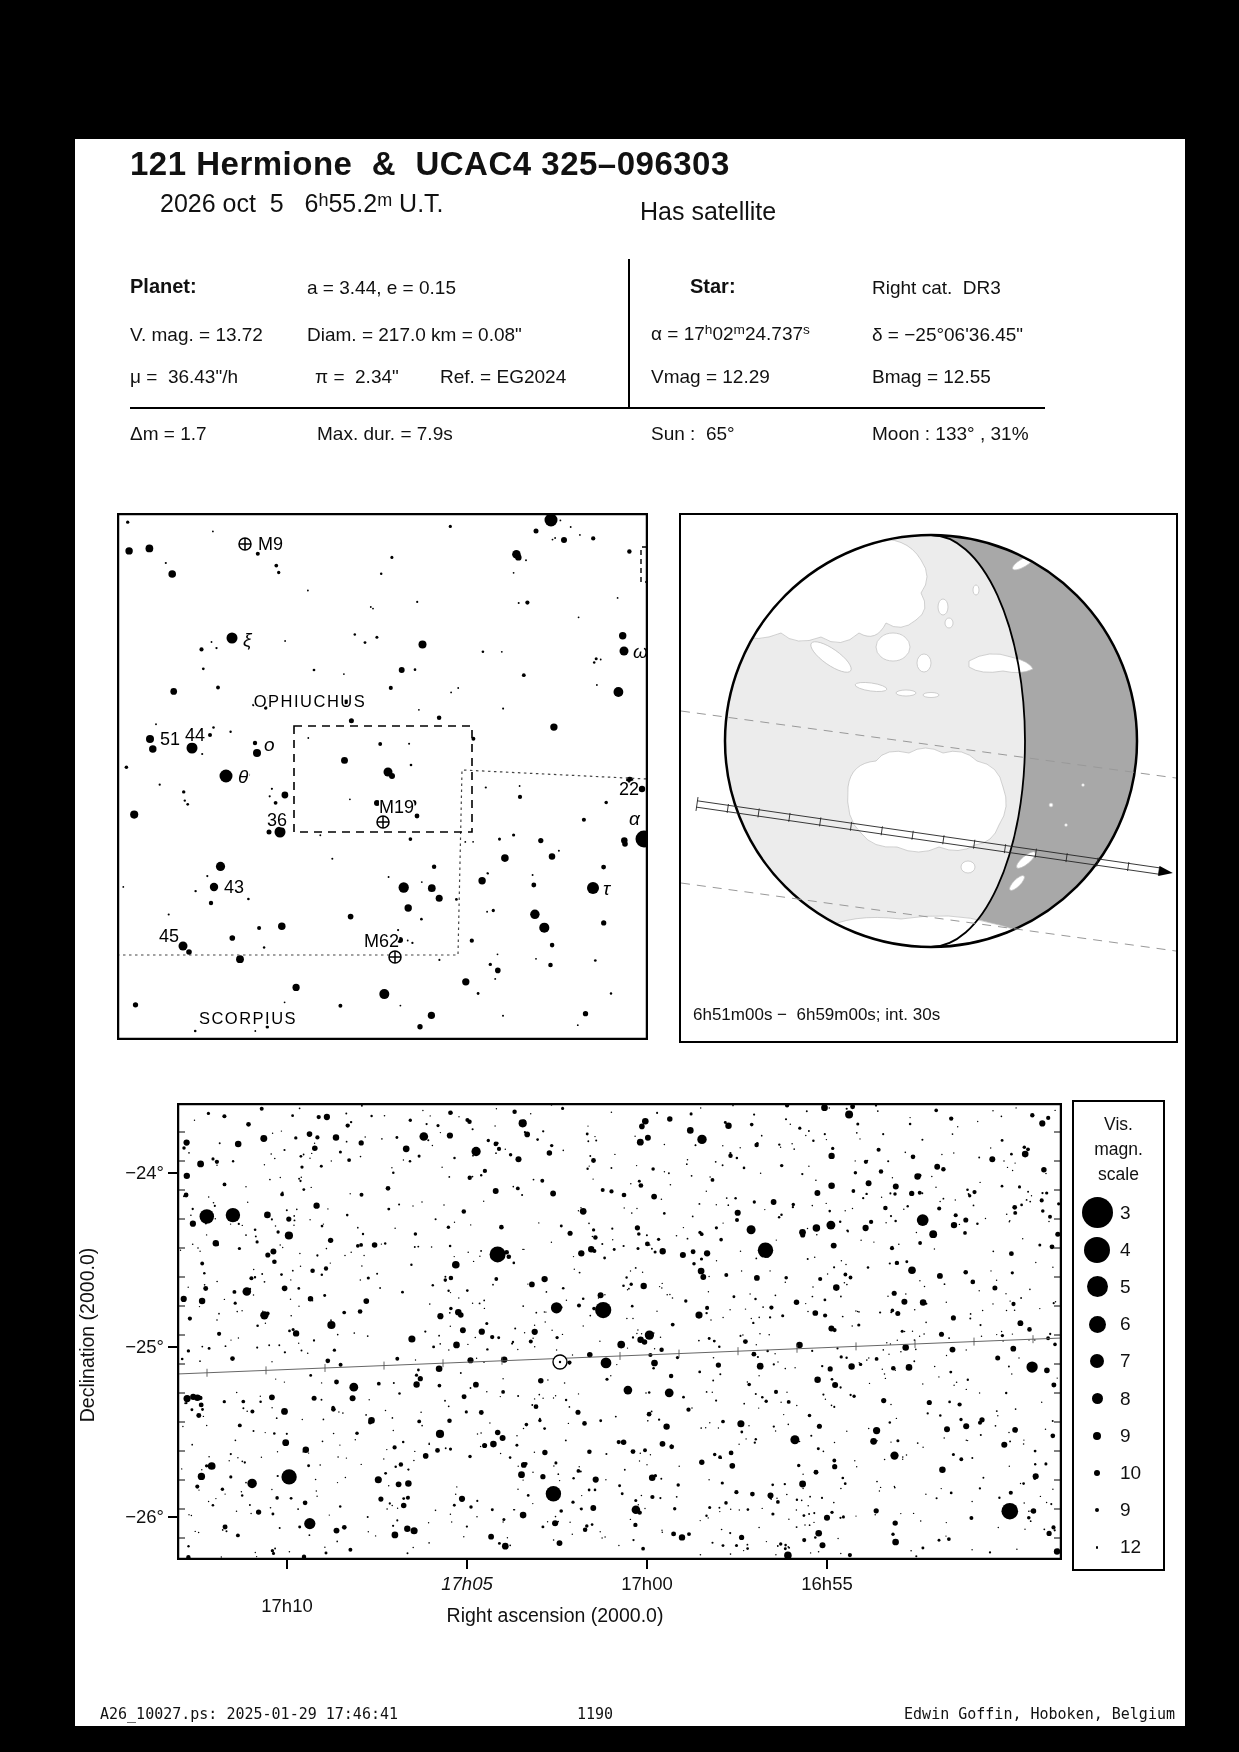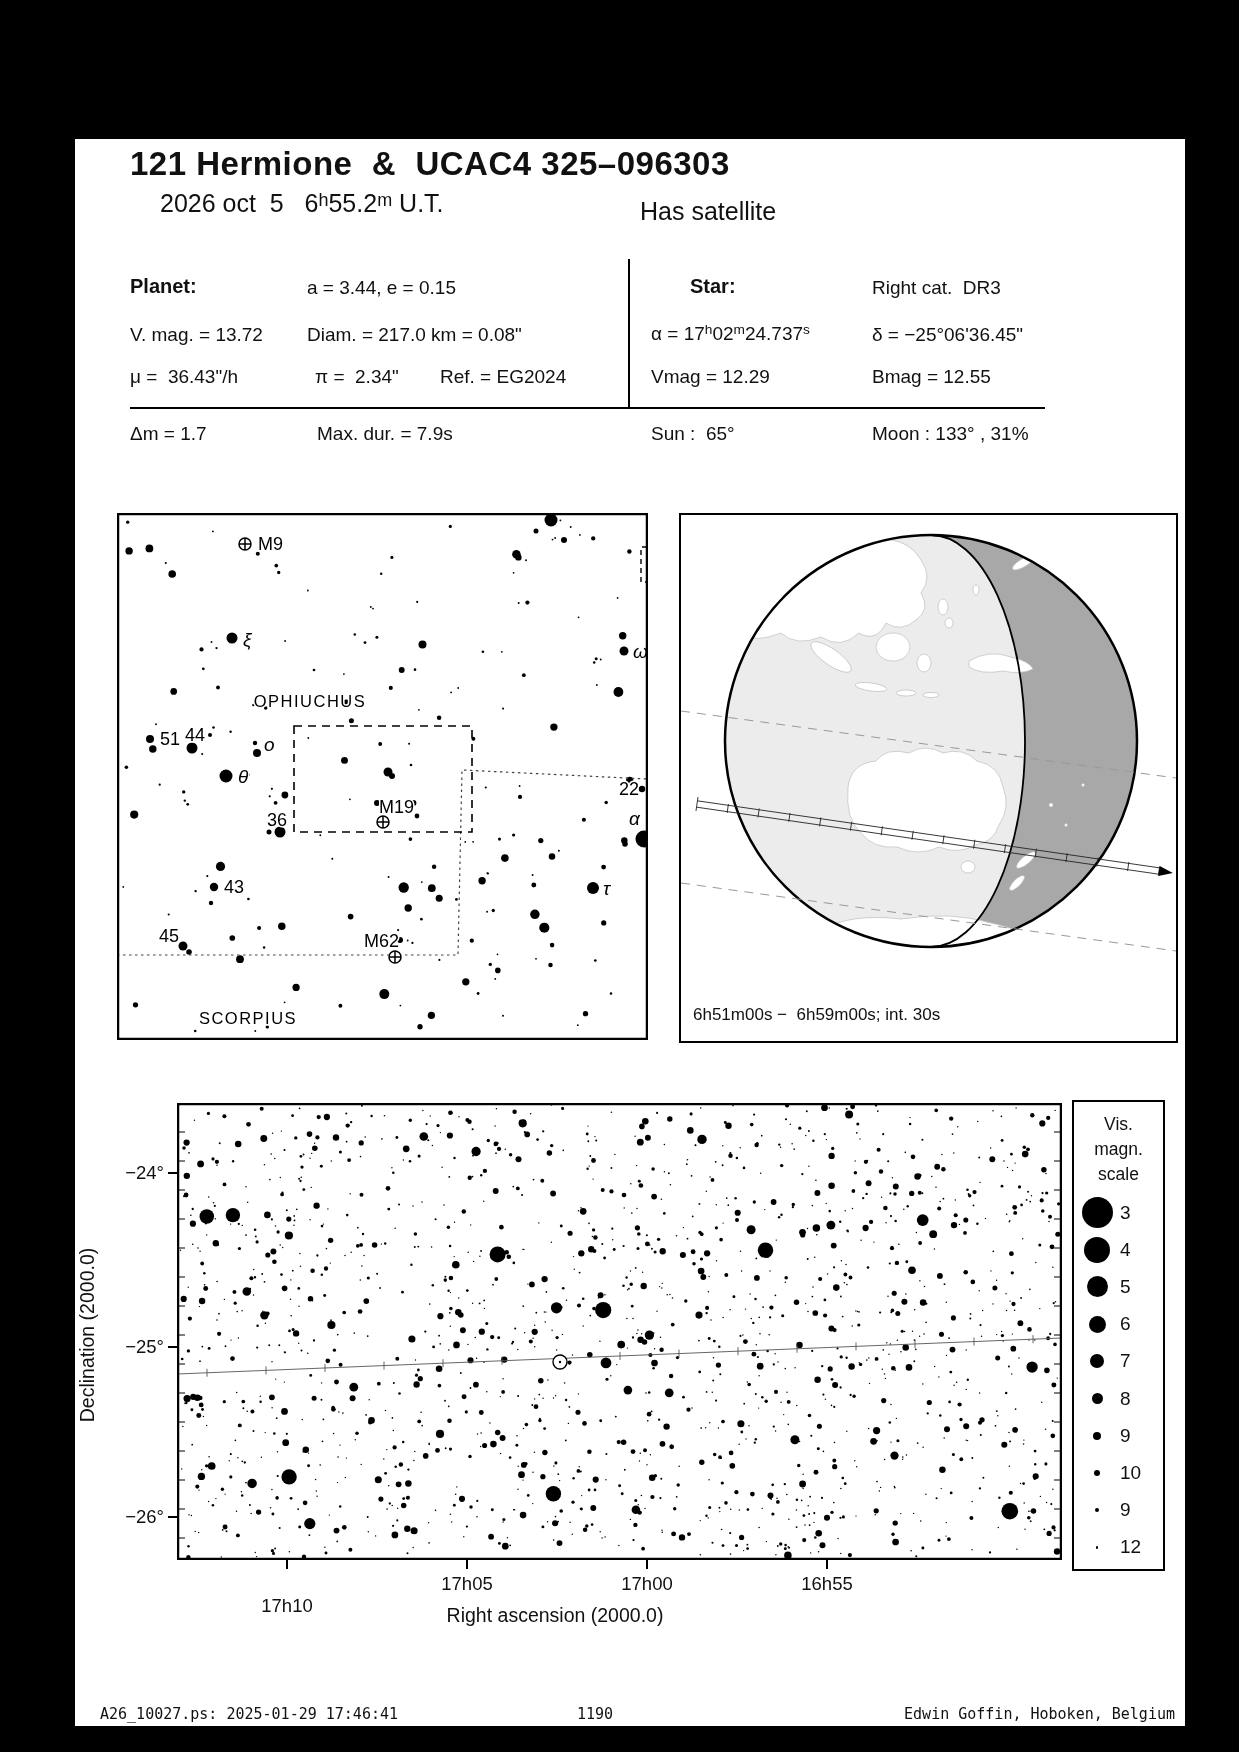--- a/index.html
+++ b/index.html
@@ -1989,21 +1989,21 @@
   <div class="tick" style="left:93px;top:1377px;width:9px;height:2px;"></div>
   <div class="ticklbl" style="left:35px;top:1023px;width:54px;text-align:right;">−24°</div>
   <div class="ticklbl" style="left:35px;top:1197px;width:54px;text-align:right;">−25°</div>
   <div class="ticklbl" style="left:35px;top:1367px;width:54px;text-align:right;">−26°</div>
 
   <div class="tick" style="left:211px;top:1421px;width:2px;height:9px;"></div>
   <div class="tick" style="left:391px;top:1421px;width:2px;height:9px;"></div>
   <div class="tick" style="left:571px;top:1421px;width:2px;height:9px;"></div>
   <div class="tick" style="left:751px;top:1421px;width:2px;height:9px;"></div>
   <div class="ticklbl" style="left:172px;top:1434px;width:80px;text-align:center;margin-top:22px;">17h10</div>
-  <div class="ticklbl" style="left:352px;top:1434px;width:80px;text-align:center;">17h05</div>
+  <div class="ticklbl" style="left:352px;top:1434px;width:80px;text-align:center;font-style:italic;">17h05</div>
   <div class="ticklbl" style="left:532px;top:1434px;width:80px;text-align:center;">17h00</div>
   <div class="ticklbl" style="left:712px;top:1434px;width:80px;text-align:center;">16h55</div>
 
   <div class="axislbl" style="left:280px;top:1465px;width:400px;">Right ascension (2000.0)</div>
   <div class="axislbl" style="left:-88px;top:1185px;width:200px;height:22px;transform:rotate(-90deg);">Declination (2000.0)</div>
 
   <div class="panel" style="left:997px;top:961px;width:89px;height:467px;">
     <div class="legend-title" style="top:10px;">Vis.</div>
     <div class="legend-title" style="top:35px;">magn.</div>
     <div class="legend-title" style="top:60px;">scale</div>

